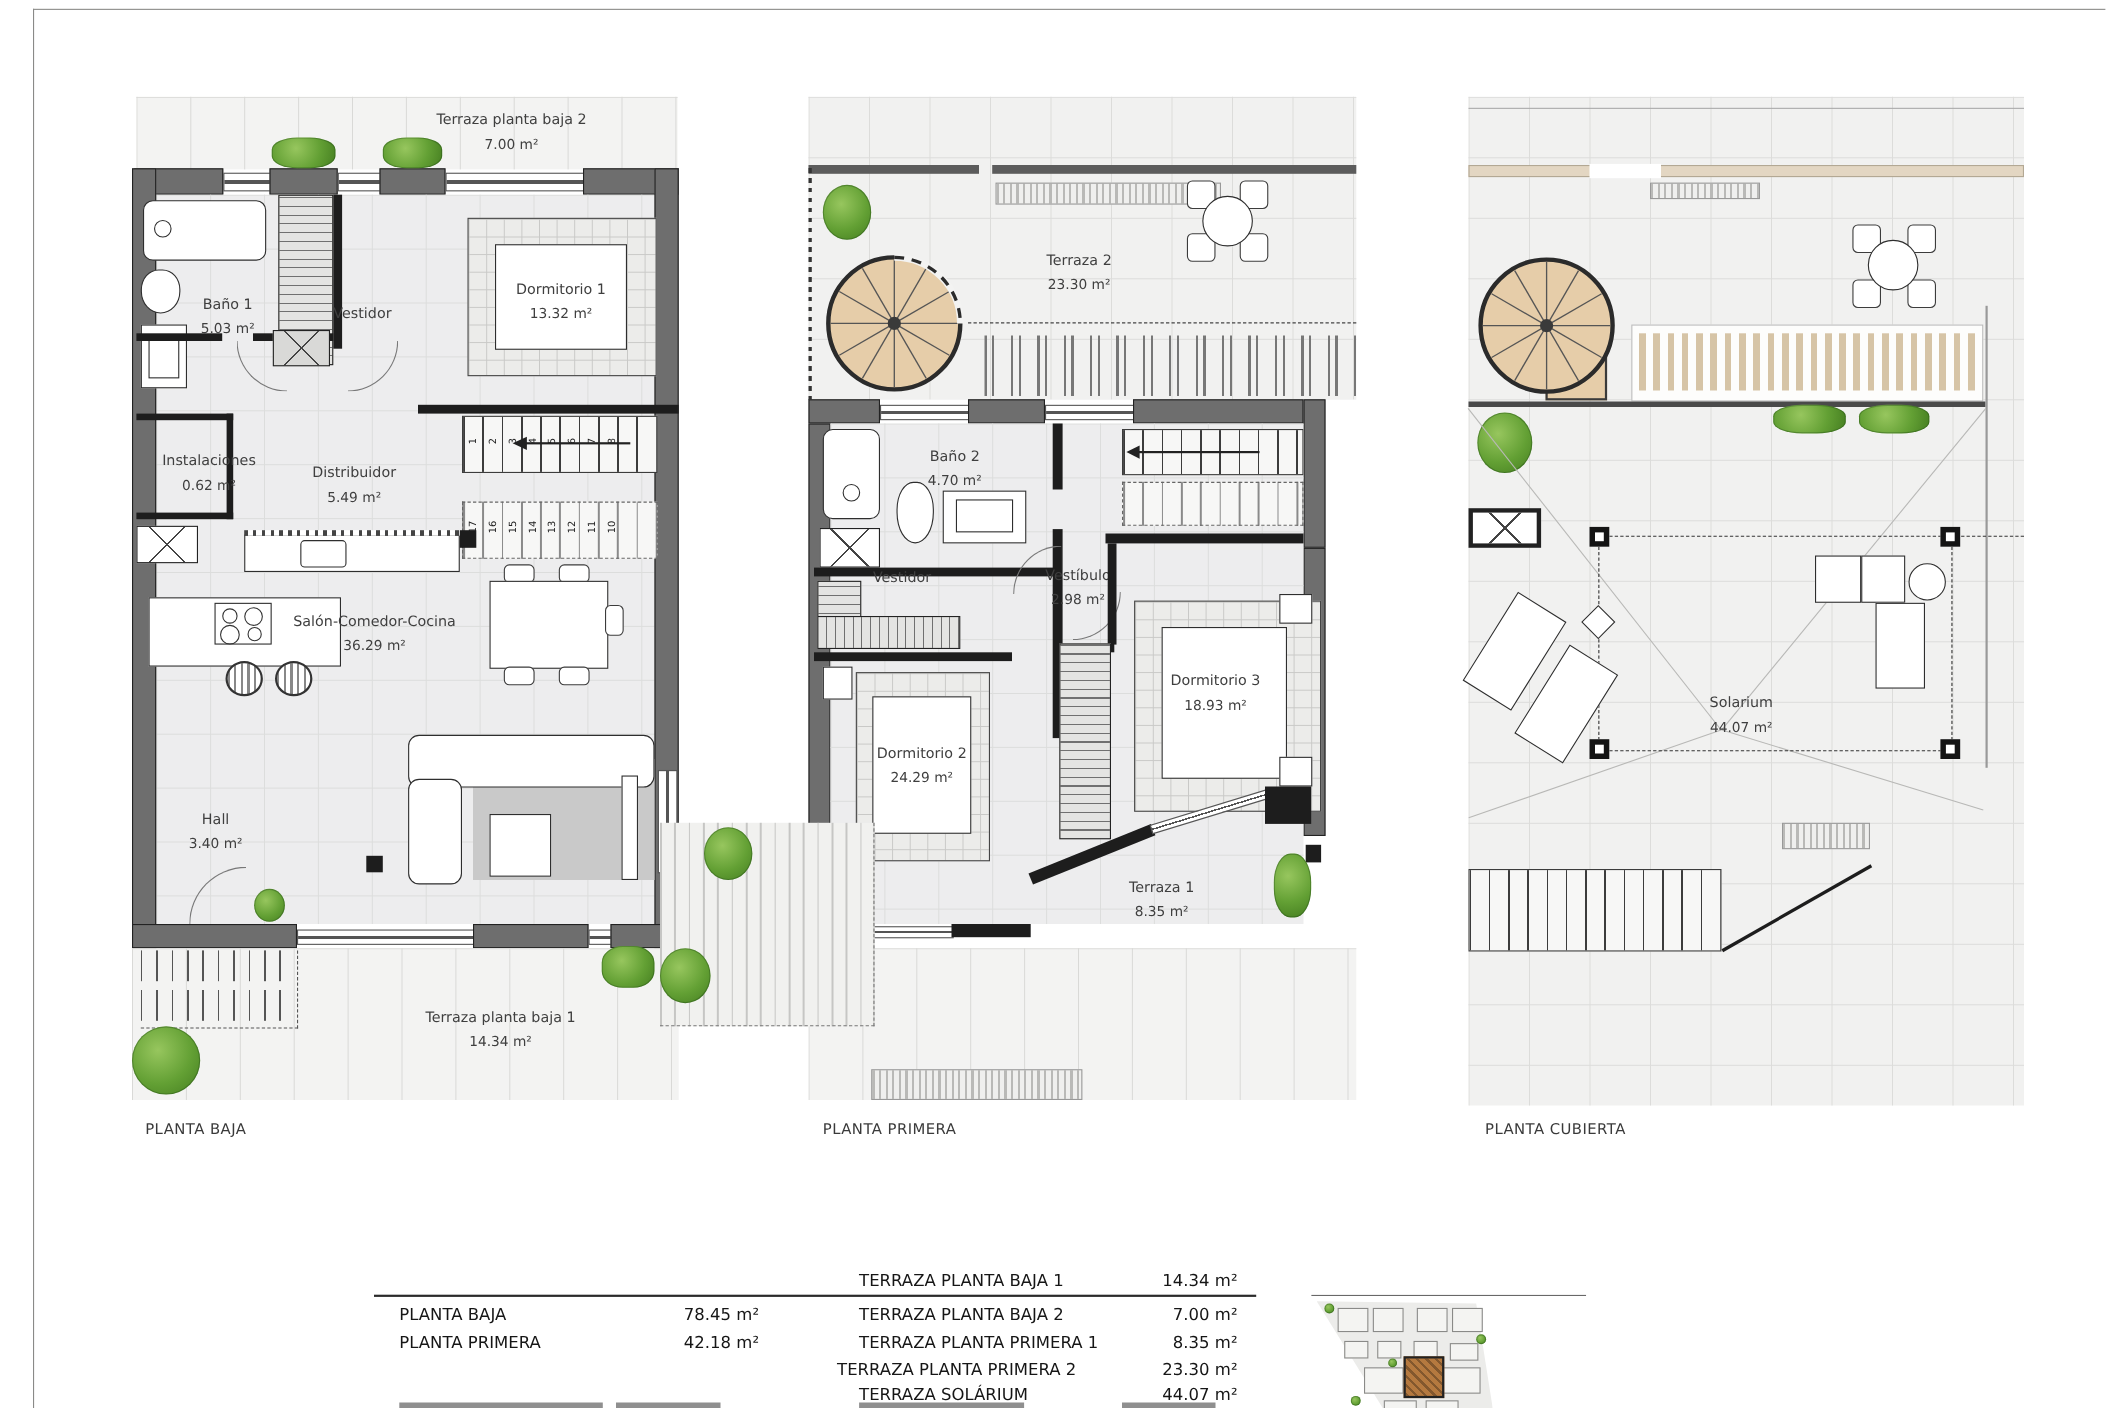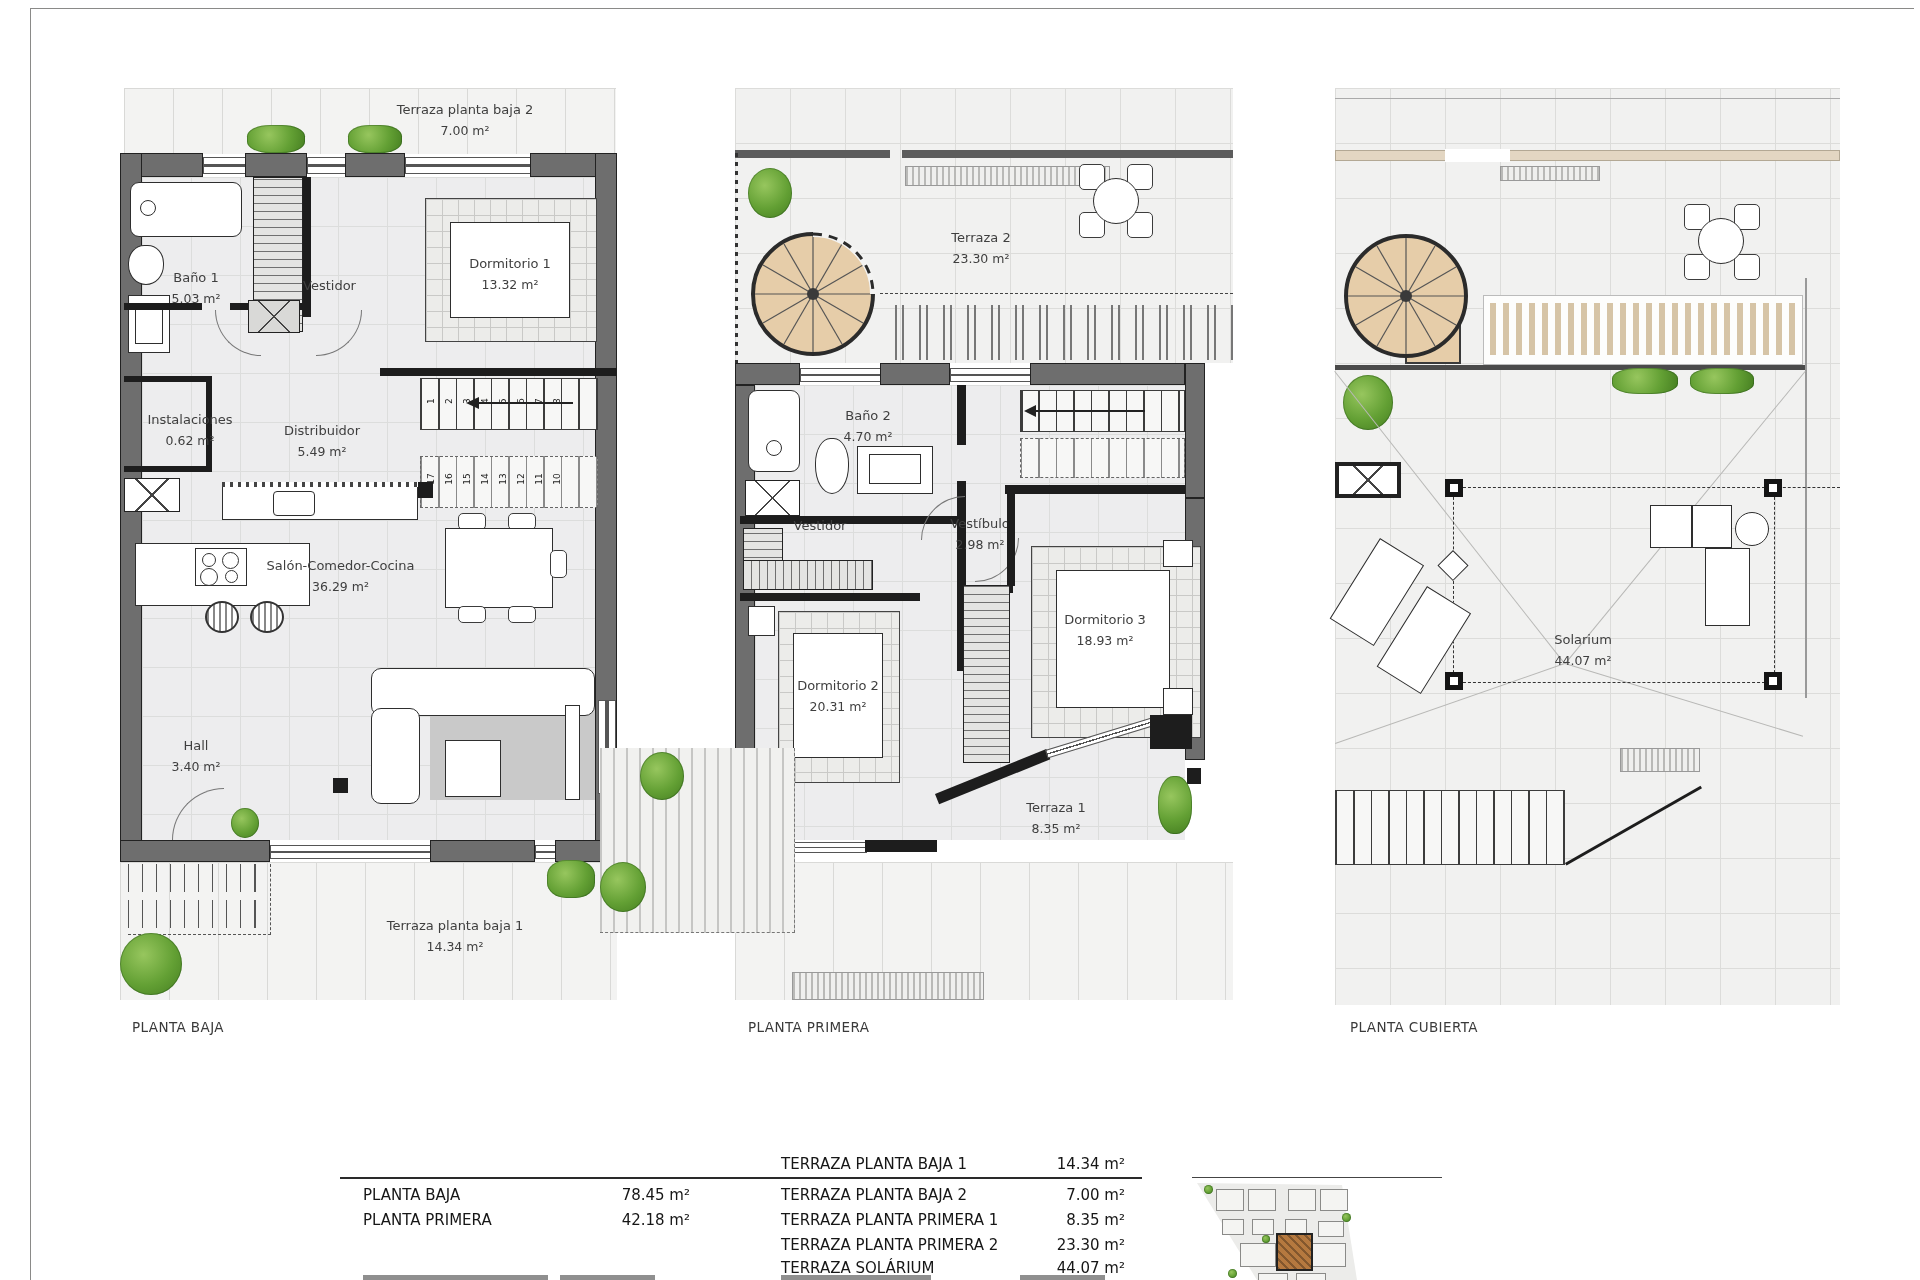--- a/index.html
+++ b/index.html
@@ -75,21 +75,21 @@
     <div class="a sill" style="left:150px;top:757px;width:160px;height:12px"></div>
     <div class="a wall" style="left:310px;top:752px;width:105px;height:22px"></div>
     <div class="a sill" style="left:415px;top:757px;width:20px;height:12px"></div>
     <div class="a wall" style="left:435px;top:752px;width:62px;height:22px"></div>
 
     <div class="a furn" style="left:10px;top:94px;width:112px;height:55px;border-radius:9px"></div>
     <div class="a furn rnd" style="left:20px;top:112px;width:16px;height:16px"></div>
     <div class="a furn" style="left:8px;top:157px;width:36px;height:40px;border-radius:45% 45% 50% 50%"></div>
     <div class="a furn" style="left:8px;top:207px;width:42px;height:58px"></div>
     <div class="a furn" style="left:15px;top:216px;width:28px;height:40px"></div>
-    <div class="a rlabel" style="left:36px;top:180px;width:80px">
+    <div class="a rlabel" style="left:47px;top:180px;width:80px">
       <span>Baño 1</span><br>
       <span class="ar">5.03 m²</span>
     </div>
 
     <div class="a hatchH" style="left:133px;top:89px;width:50px;height:155px"></div>
     <div class="a iwall" style="left:183px;top:89px;width:8px;height:140px"></div>
     <div class="a rlabel" style="left:162px;top:188px;width:95px">
       <span>Vestidor</span>
     </div>
 
@@ -278,21 +278,21 @@
     <div class="a arc" style="left:240px;top:450px;width:44px;height:44px;transform:scaleX(-1)"></div>
     <div class="a iwall" style="left:272px;top:406px;width:8px;height:92px"></div>
     <div class="a iwall" style="left:230px;top:497px;width:48px;height:8px"></div>
     <div class="a iwall" style="left:5px;top:505px;width:180px;height:8px"></div>
 
     <div class="a furn" style="left:13px;top:518px;width:27px;height:30px"></div>
     <div class="a" style="left:43px;top:523px;width:120px;height:170px;background-color:#ececea;background-image:linear-gradient(90deg,#c9c9c7 1px,transparent 1px),linear-gradient(#c9c9c7 1px,transparent 1px);background-size:16px 16px;border:1.2px solid #444"></div>
     <div class="a furn" style="left:58px;top:545px;width:90px;height:125px"></div>
     <div class="a rlabel" style="left:48px;top:588px;width:110px">
       <span>Dormitorio 2</span><br>
-      <span class="ar">20.31 m²</span>
+      <span class="ar">24.29 m²</span>
     </div>
 
     <div class="a hatchH" style="left:228px;top:497px;width:47px;height:178px"></div>
 
     <div class="a" style="left:296px;top:458px;width:168px;height:190px;background-color:#ececea;background-image:linear-gradient(90deg,#c9c9c7 1px,transparent 1px),linear-gradient(#c9c9c7 1px,transparent 1px);background-size:16px 16px;border:1.2px solid #444"></div>
     <div class="a furn" style="left:321px;top:482px;width:114px;height:138px"></div>
     <div class="a furn" style="left:428px;top:452px;width:30px;height:27px"></div>
     <div class="a furn" style="left:428px;top:600px;width:30px;height:27px"></div>
     <div class="a rlabel" style="left:310px;top:522px;width:120px">
       <span>Dormitorio 3</span><br>
@@ -406,21 +406,21 @@
 
   <div class="a srow" style="left:363px;top:1186px">PLANTA BAJA</div>
   <div class="a srow sval" style="left:555px;top:1186px;width:135px">78.45 m²</div>
   <div class="a srow" style="left:363px;top:1211px">PLANTA PRIMERA</div>
   <div class="a srow sval" style="left:555px;top:1211px;width:135px">42.18 m²</div>
 
   <div class="a srow" style="left:781px;top:1186px">TERRAZA PLANTA BAJA 2</div>
   <div class="a srow sval" style="left:1000px;top:1186px;width:125px">7.00 m²</div>
   <div class="a srow" style="left:781px;top:1211px">TERRAZA PLANTA PRIMERA 1</div>
   <div class="a srow sval" style="left:1000px;top:1211px;width:125px">8.35 m²</div>
-  <div class="a srow" style="left:781px;top:1236px">TERRAZA PLANTA PRIMERA 2</div>
+  <div class="a srow" style="left:761px;top:1236px">TERRAZA PLANTA PRIMERA 2</div>
   <div class="a srow sval" style="left:1000px;top:1236px;width:125px">23.30 m²</div>
   <div class="a srow" style="left:781px;top:1259px">TERRAZA SOLÁRIUM</div>
   <div class="a srow sval" style="left:1000px;top:1259px;width:125px">44.07 m²</div>
 
   <div class="a cutfrag" style="left:363px;top:1275px;width:185px;height:5px"></div>
   <div class="a cutfrag" style="left:560px;top:1275px;width:95px;height:5px"></div>
   <div class="a cutfrag" style="left:781px;top:1275px;width:150px;height:5px"></div>
   <div class="a cutfrag" style="left:1020px;top:1275px;width:85px;height:5px"></div>
 
   <div class="a" style="left:1192px;top:1177px;width:250px;height:103px;overflow:hidden">

